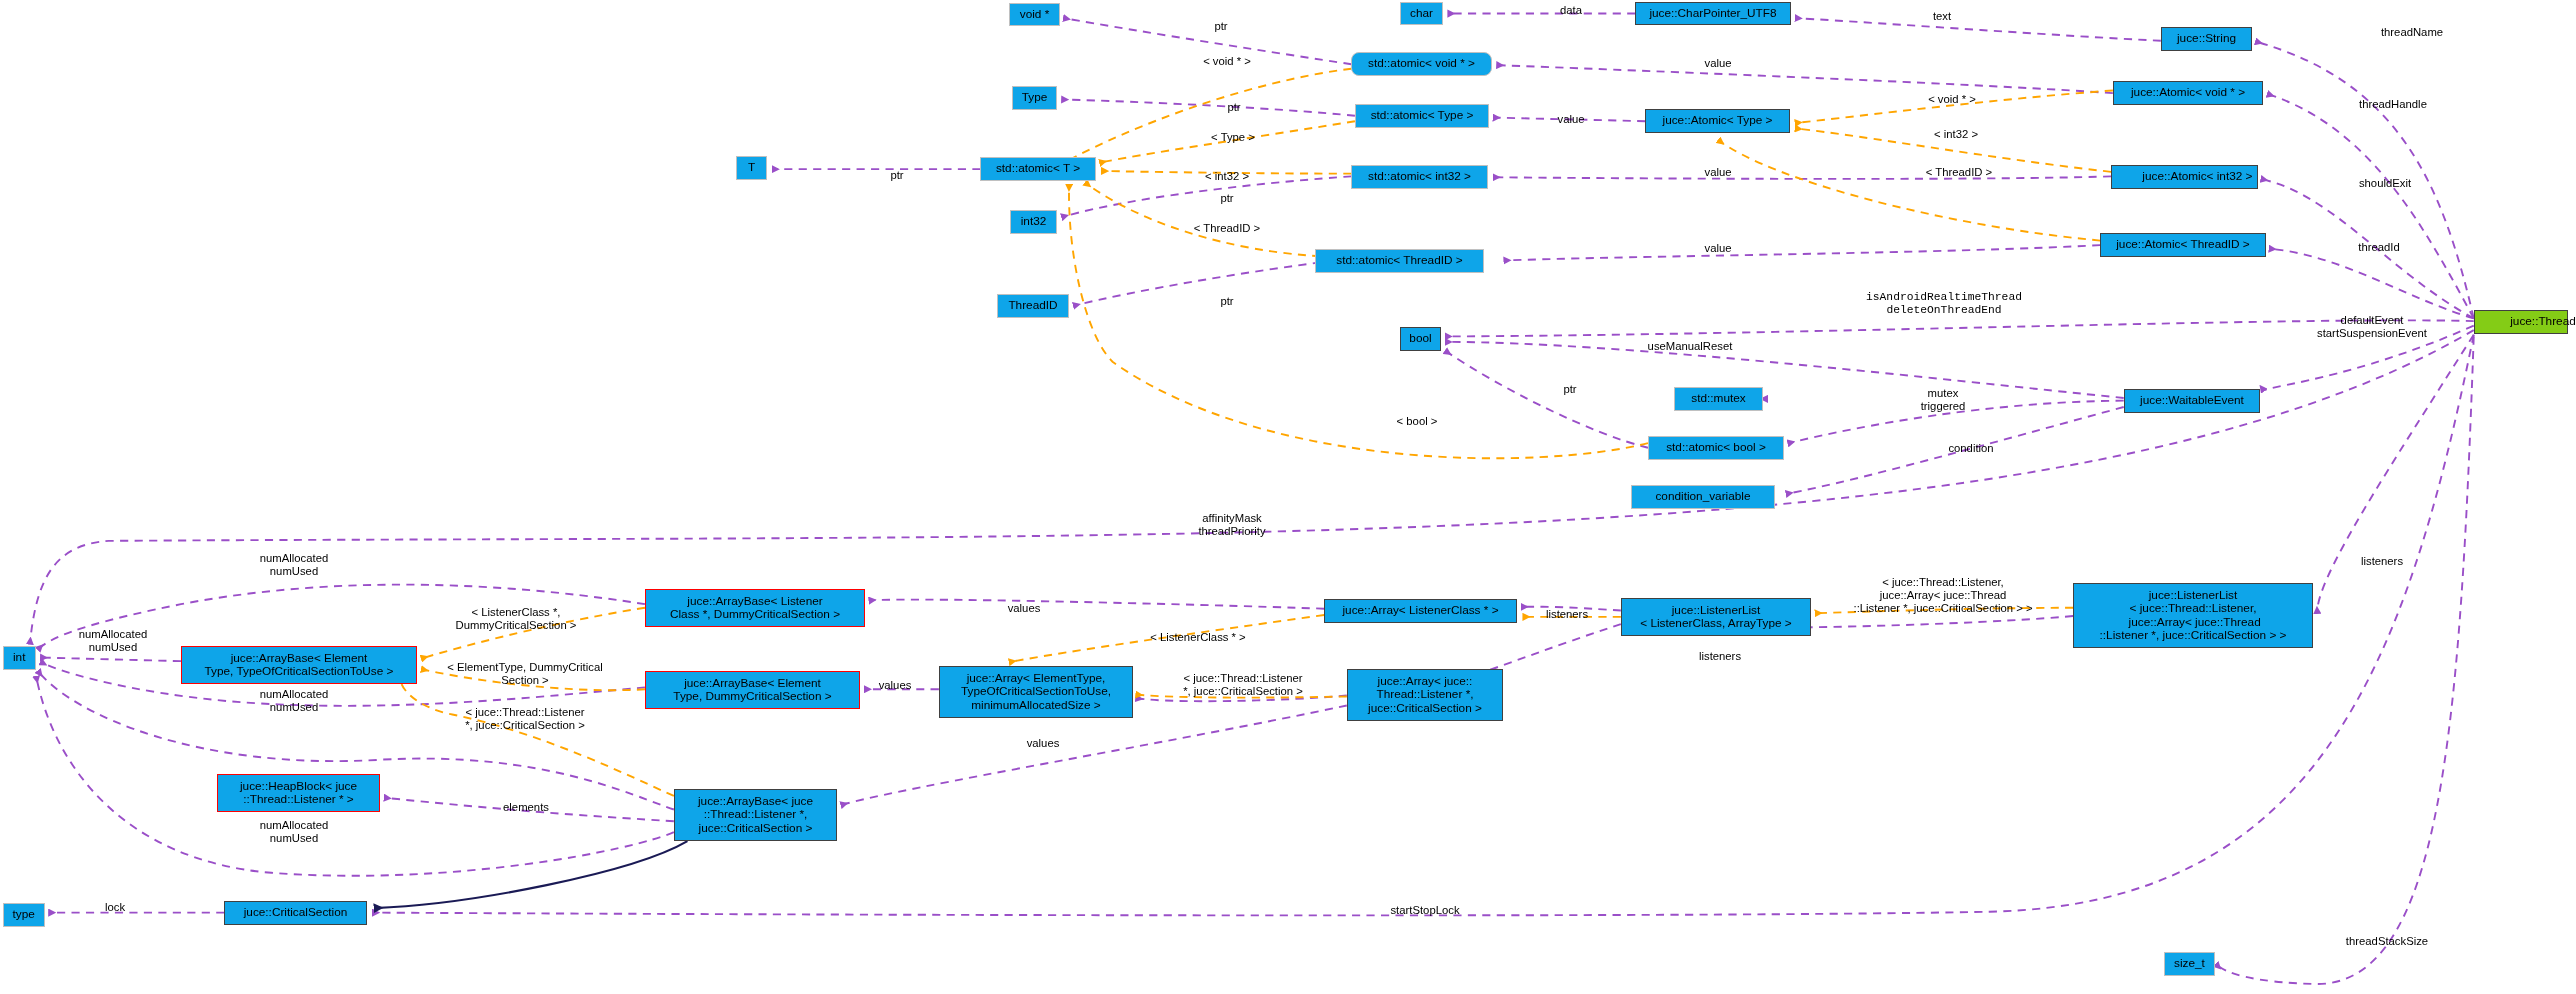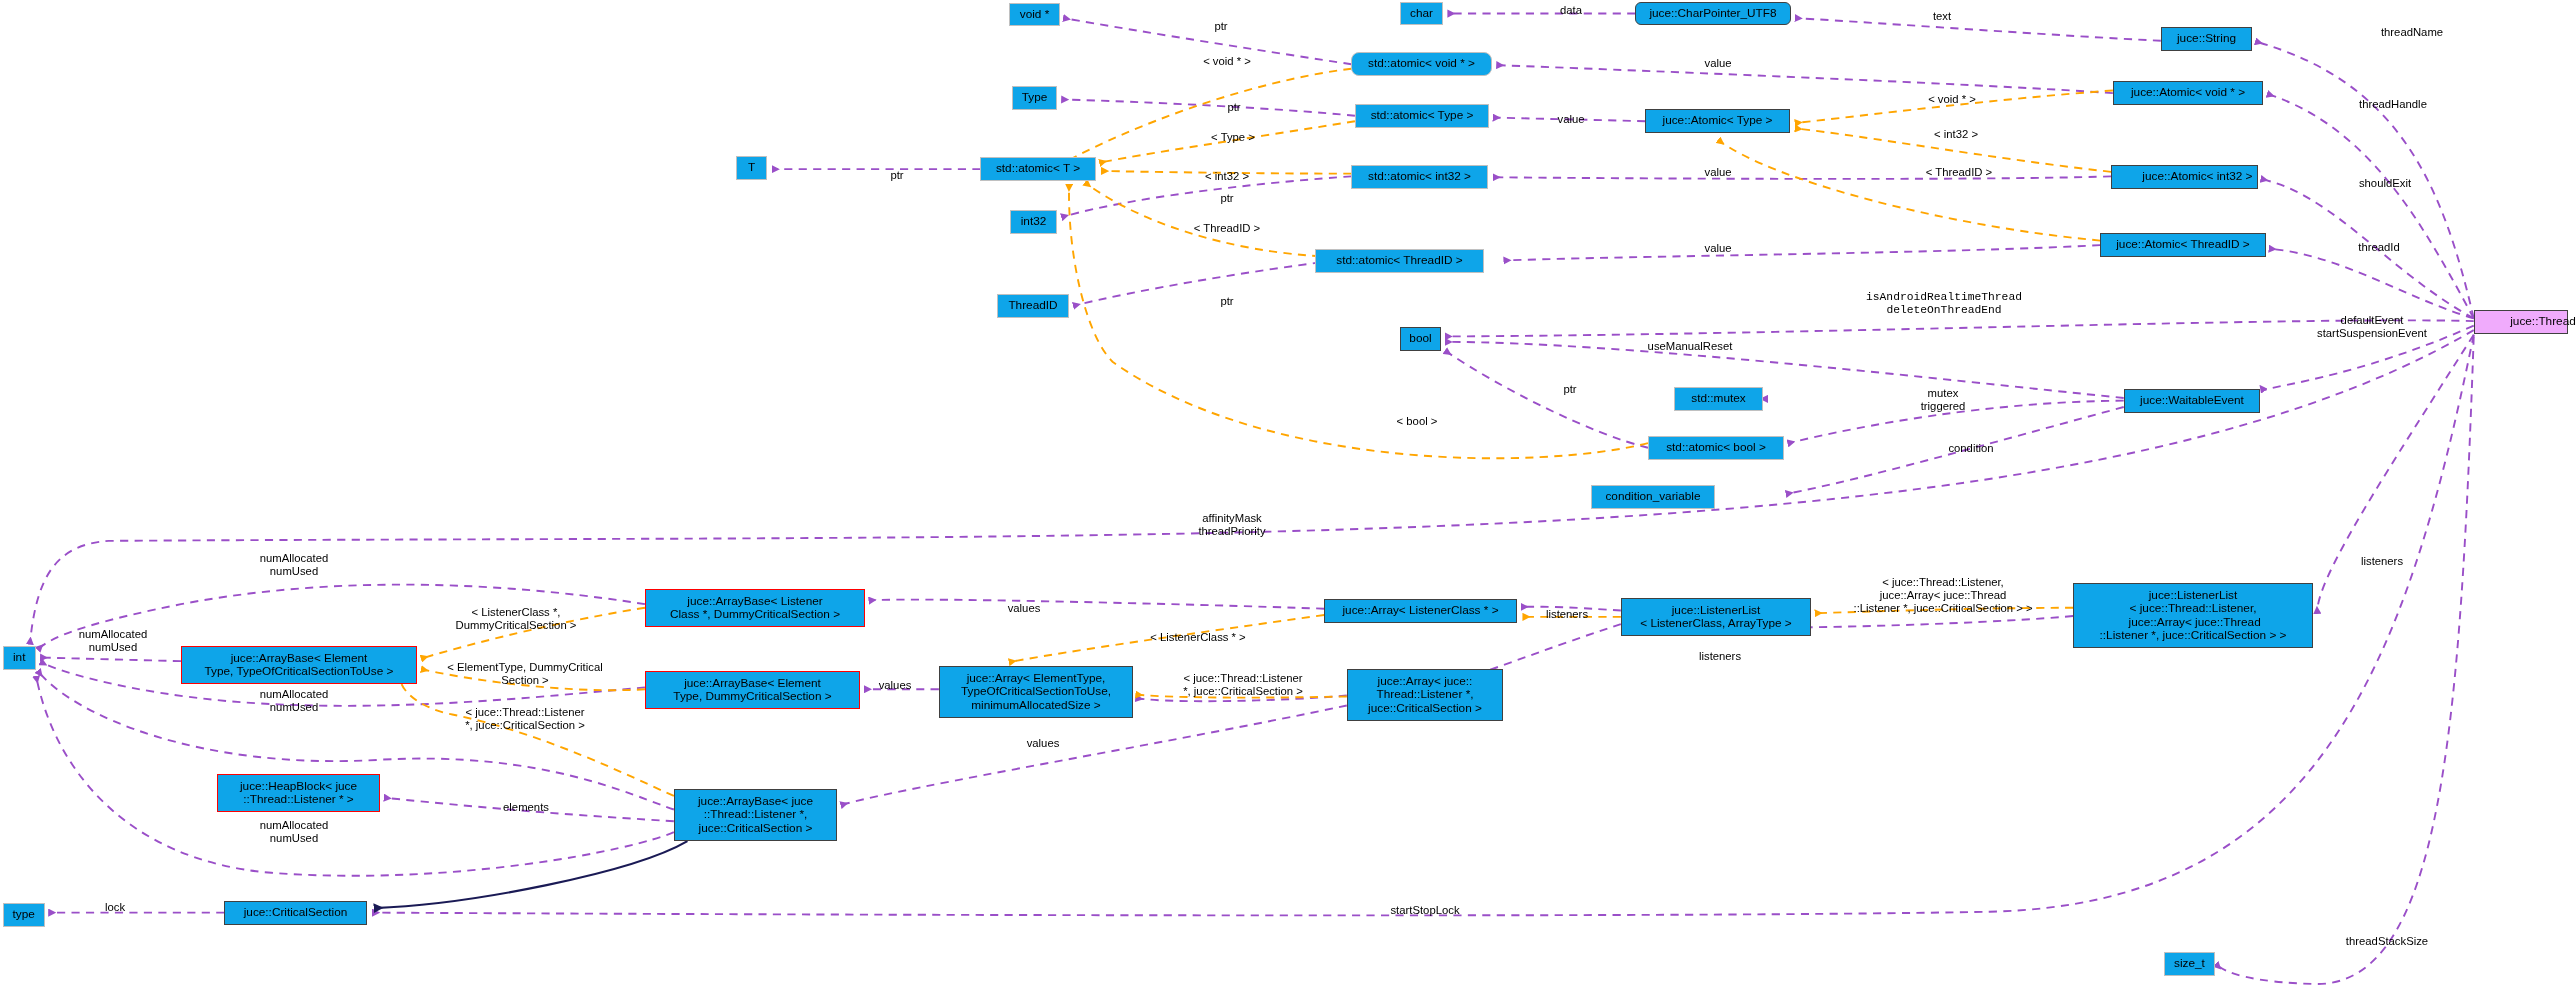--- a/index.html
+++ b/index.html
@@ -11,21 +11,21 @@
   .node{position:absolute;box-sizing:border-box;
         display:flex;align-items:center;justify-content:center;
         text-align:center;line-height:1.12;white-space:pre;
         color:#000;background:#0ea5e9;}
   .node .lbl{display:block;padding:0.9px 4.5px;}
 
   
   .n-plain {border:0.9px solid #c0c0c0; font-size:11.8px;}
   .n-class {border:0.9px solid #404040; font-size:11.8px;}
   .n-tmpl  {border:0.9px solid #ff0000; font-size:11.8px;}
-  .n-root  {border:0.9px solid #404040; background:#f0abfc; font-size:11.8px;padding-left:44px;}
+  .n-root  {border:0.9px solid #404040; background:#84cc16; font-size:11.8px;padding-left:44px;}
 
   .elabel{position:absolute;font-size:11.3px;color:#000;white-space:pre;
           text-align:center;line-height:1.15;transform:translate(-50%,-50%);}
 </style>
 </head>
 <body>
 
 <div id="diagram">
 
   <svg class="edges" viewBox="0 0 2848 1099" xmlns="http://www.w3.org/2000/svg">
@@ -103,40 +103,40 @@
     </g>
 
     <g fill="none" stroke="#1a1a55" stroke-width="2.4" marker-end="url(#ar-i)">
       <path d="M760,930 C700,965 520,1000 414,1004"></path>
     </g>
   </svg>
 
   <div id="nodes">
       <div class="node n-plain" style="left: 1009px; top: 2.7px; width: 51px; height: 23.5px;"><span class="lbl">void *</span></div>
       <div class="node n-plain" style="left: 1400px; top: 1.8px; width: 43px; height: 23.5px;"><span class="lbl">char</span></div>
-      <div class="node n-class" style="left: 1635px; top: 1.8px; width: 156px; height: 23.5px; border-radius: 6px;"><span class="lbl">juce::CharPointer_UTF8</span></div>
+      <div class="node n-class" style="left: 1635px; top: 1.8px; width: 156px; height: 23.5px;"><span class="lbl">juce::CharPointer_UTF8</span></div>
       <div class="node n-class" style="left: 2161px; top: 27px; width: 91px; height: 23.5px;"><span class="lbl">juce::String</span></div>
       <div class="node n-plain" style="left: 1351px; top: 52px; width: 141px; height: 23.5px; border-radius: 8px;"><span class="lbl">std::atomic&lt; void * &gt;</span></div>
       <div class="node n-class" style="left: 2113px; top: 81px; width: 150px; height: 23.5px;"><span class="lbl">juce::Atomic&lt; void * &gt;</span></div>
       <div class="node n-plain" style="left: 1012px; top: 86px; width: 45px; height: 23.5px;"><span class="lbl">Type</span></div>
       <div class="node n-plain" style="left: 1355px; top: 104px; width: 134px; height: 23.5px;"><span class="lbl">std::atomic&lt; Type &gt;</span></div>
       <div class="node n-class" style="left: 1645px; top: 109px; width: 145px; height: 23.5px;"><span class="lbl">juce::Atomic&lt; Type &gt;</span></div>
       <div class="node n-plain" style="left: 736px; top: 156px; width: 31px; height: 23.5px;"><span class="lbl">T</span></div>
       <div class="node n-plain" style="left: 980px; top: 157px; width: 116px; height: 23.5px;"><span class="lbl">std::atomic&lt; T &gt;</span></div>
       <div class="node n-plain" style="left: 1351px; top: 165px; width: 137px; height: 23.5px;"><span class="lbl">std::atomic&lt; int32 &gt;</span></div>
       <div class="node n-class" style="left: 2111px; top: 165px; width: 147px; height: 23.5px; justify-content: flex-end;"><span class="lbl">juce::Atomic&lt; int32 &gt;</span></div>
       <div class="node n-plain" style="left: 1010px; top: 210px; width: 47px; height: 23.5px;"><span class="lbl">int32</span></div>
       <div class="node n-plain" style="left: 1315px; top: 249px; width: 169px; height: 23.5px;"><span class="lbl">std::atomic&lt; ThreadID &gt;</span></div>
       <div class="node n-class" style="left: 2100px; top: 233px; width: 166px; height: 23.5px;"><span class="lbl">juce::Atomic&lt; ThreadID &gt;</span></div>
       <div class="node n-plain" style="left: 997px; top: 294px; width: 72px; height: 23.5px;"><span class="lbl">ThreadID</span></div>
       <div class="node n-class" style="left: 1400px; top: 327px; width: 41px; height: 23.5px;"><span class="lbl">bool</span></div>
       <div class="node n-plain" style="left: 1674px; top: 387px; width: 89px; height: 23.5px;"><span class="lbl">std::mutex</span></div>
       <div class="node n-class" style="left: 2124px; top: 389px; width: 136px; height: 23.5px;"><span class="lbl">juce::WaitableEvent</span></div>
       <div class="node n-plain" style="left: 1648px; top: 436px; width: 136px; height: 23.5px;"><span class="lbl">std::atomic&lt; bool &gt;</span></div>
-      <div class="node n-plain" style="left: 1591px; top: 485px; width: 124px; height: 23.5px;"><span class="lbl">condition_variable</span></div>
+      <div class="node n-plain" style="left: 1631px; top: 485px; width: 144px; height: 23.5px;"><span class="lbl">condition_variable</span></div>
       <div class="node n-root" style="left: 2474px; top: 310px; width: 94px; height: 23.5px;"><span class="lbl">juce::Thread</span></div>
       <div class="node n-plain" style="left: 2.7px; top: 646px; width: 33px; height: 23.5px;"><span class="lbl">int</span></div>
       <div class="node n-tmpl" style="left: 645px; top: 589px; width: 220px; height: 38px;"><span class="lbl">juce::ArrayBase&lt; Listener
 Class *, DummyCriticalSection &gt;</span></div>
       <div class="node n-tmpl" style="left: 181px; top: 646px; width: 236px; height: 38px;"><span class="lbl">juce::ArrayBase&lt; Element
 Type, TypeOfCriticalSectionToUse &gt;</span></div>
       <div class="node n-tmpl" style="left: 645px; top: 671px; width: 215px; height: 38px;"><span class="lbl">juce::ArrayBase&lt; Element
 Type, DummyCriticalSection &gt;</span></div>
       <div class="node n-class" style="left: 1324px; top: 599px; width: 193px; height: 23.5px;"><span class="lbl">juce::Array&lt; ListenerClass * &gt;</span></div>
       <div class="node n-class" style="left: 939px; top: 666px; width: 194px; height: 52px;"><span class="lbl">juce::Array&lt; ElementType,

